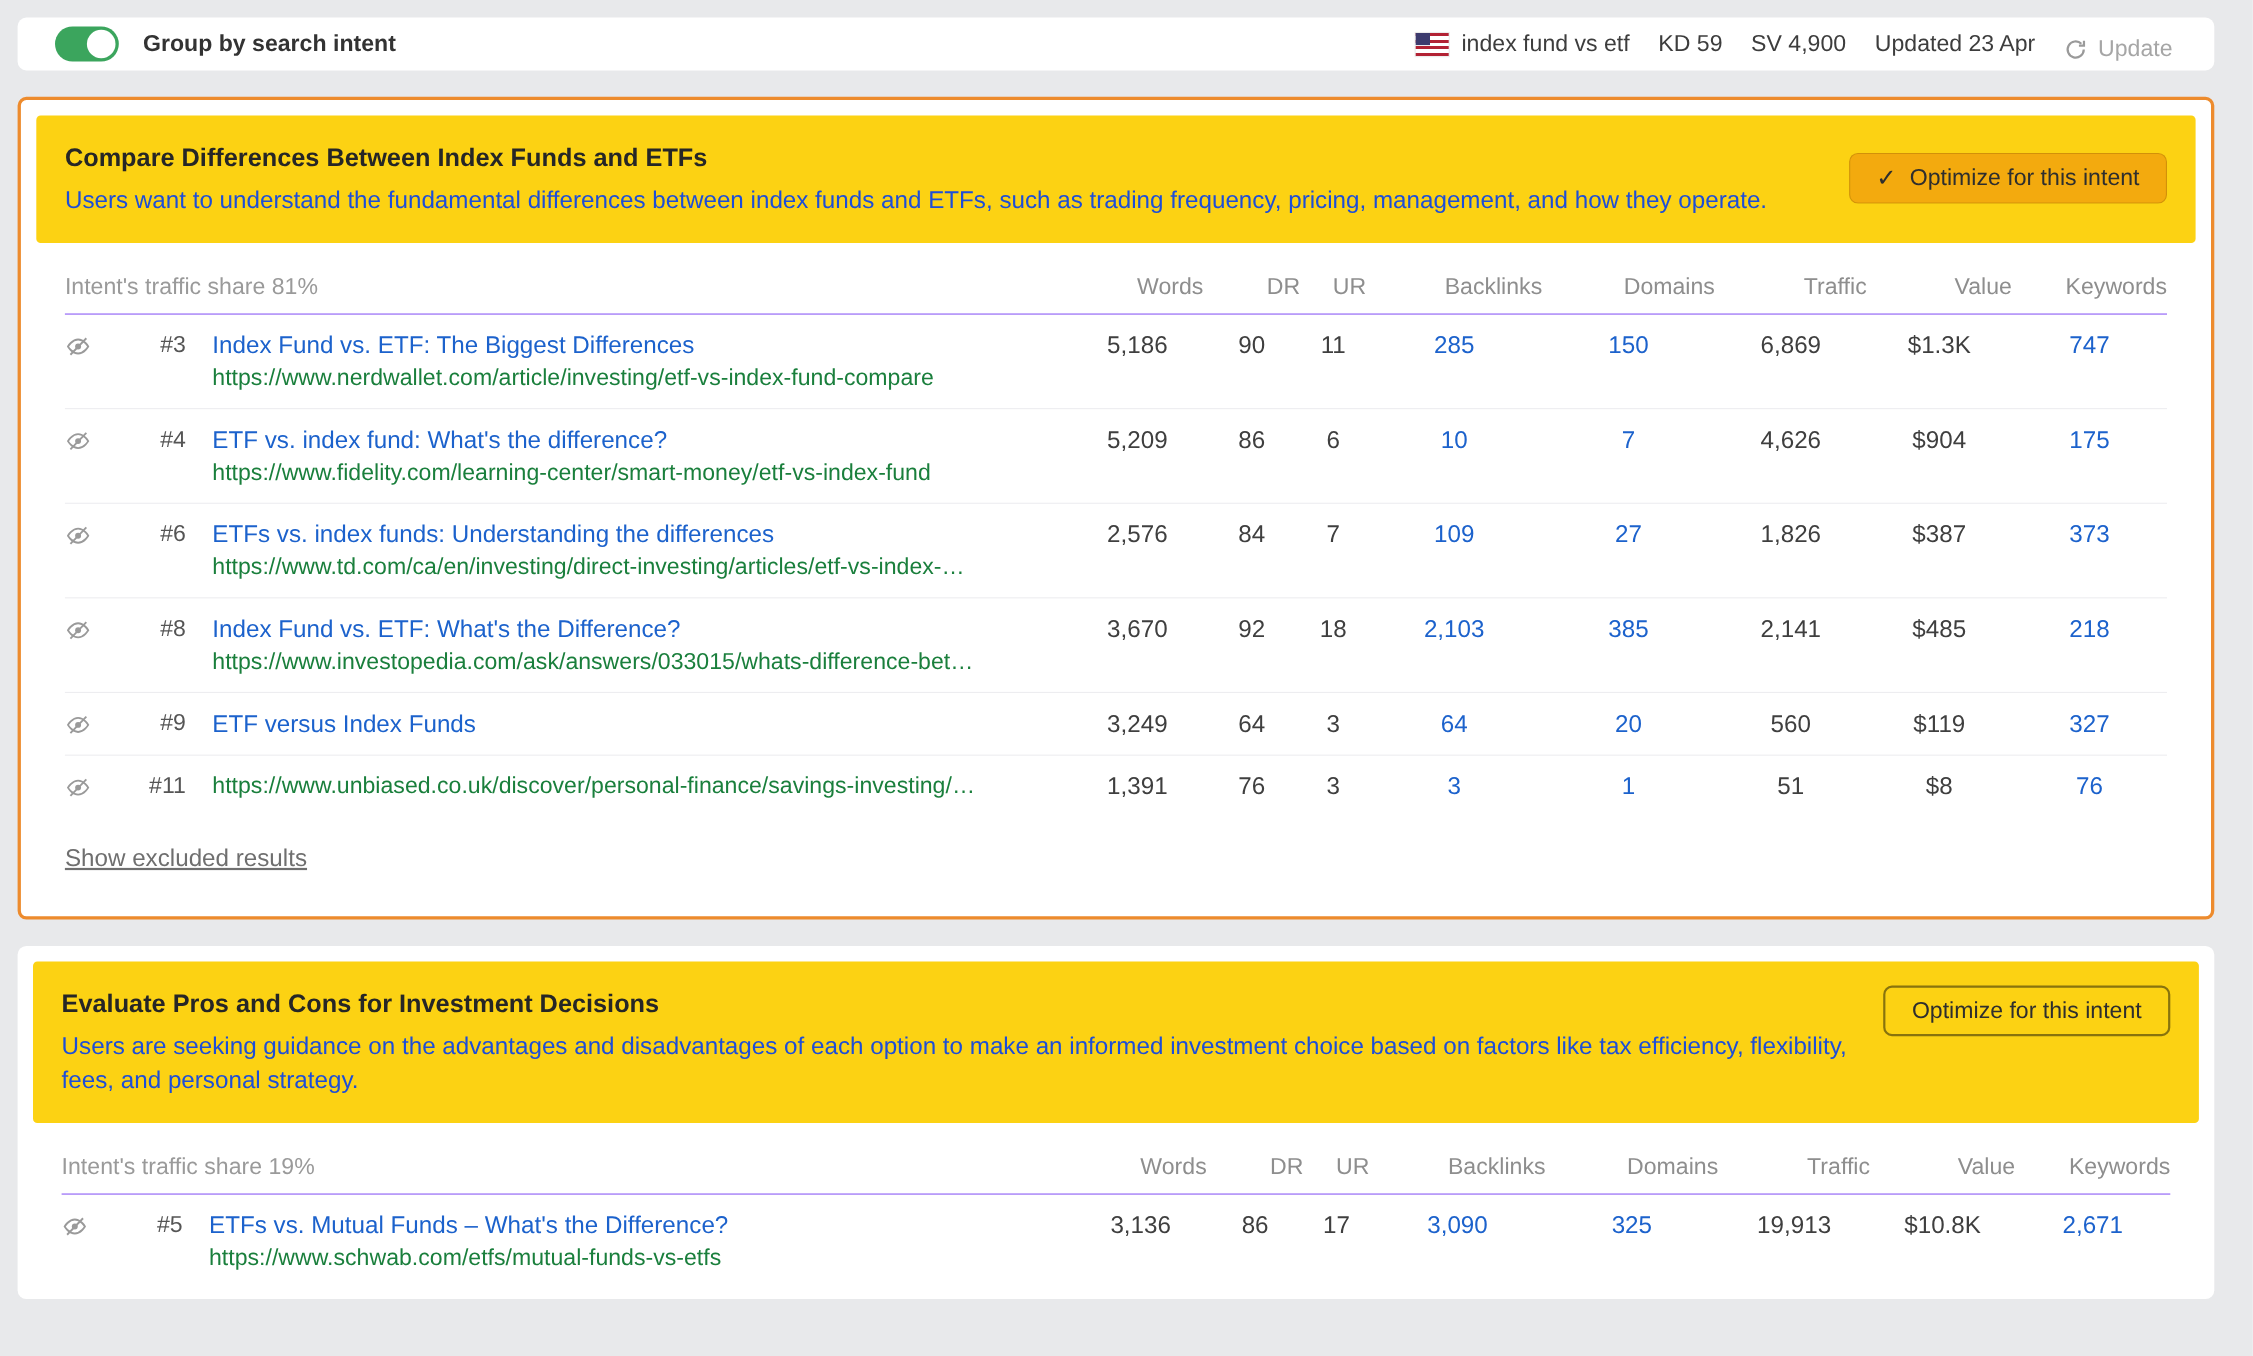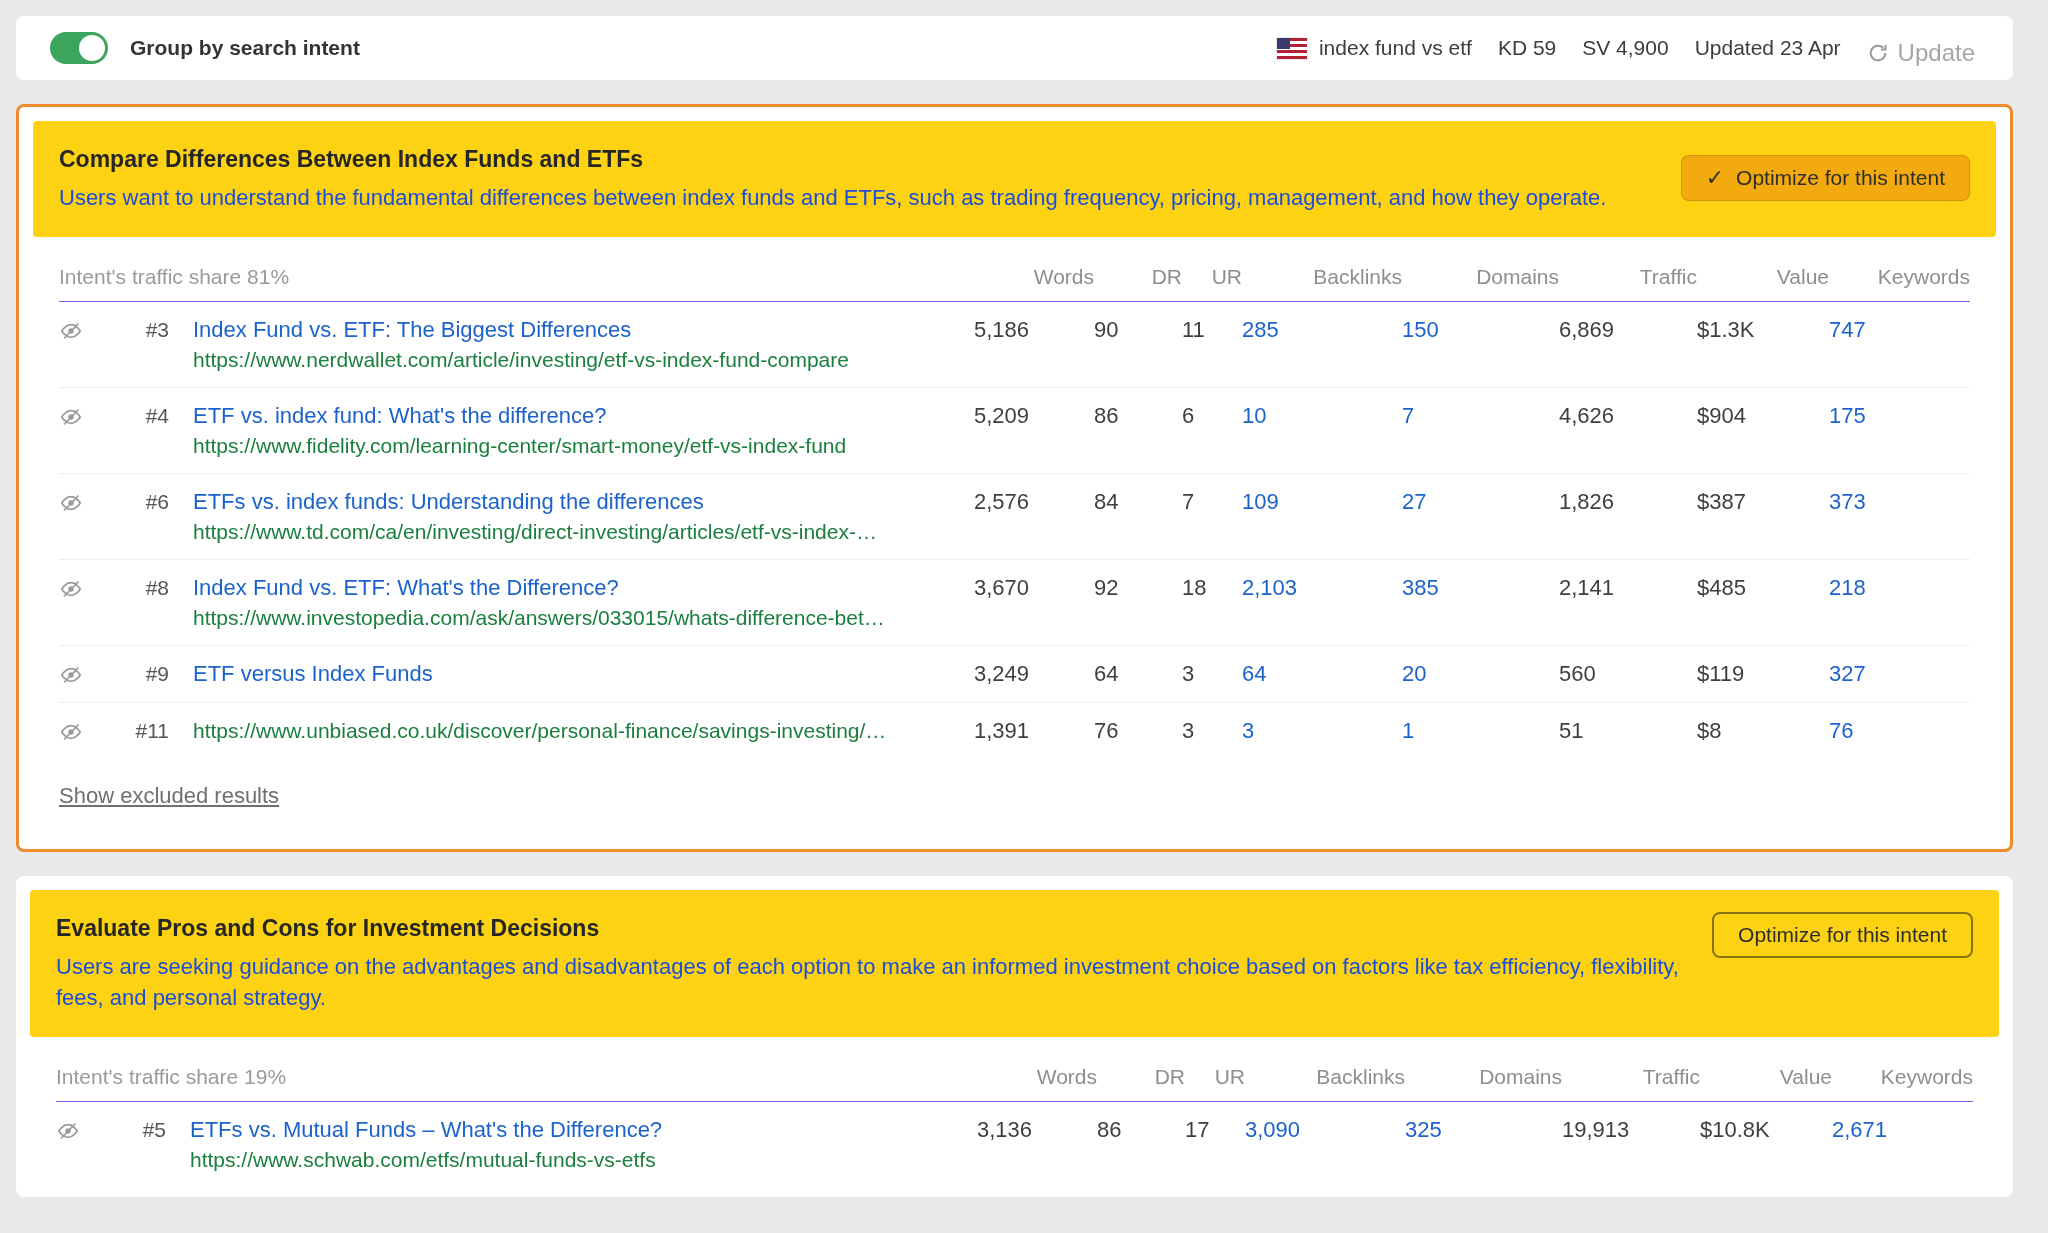--- a/index.html
+++ b/index.html
@@ -7,21 +7,21 @@
   body {
     background: #e8e9eb;
     font-family: "Liberation Sans", "DejaVu Sans", sans-serif;
     color: #3c3c3c;
     -webkit-font-smoothing: antialiased;
   }
   .page { width: 1997px; margin-left: 16px; }
 
   
   .topbar {
-    margin-top: 16px; height: 64px; background: #fff; border-radius: 8px;
+    margin-top: 16px; height: 48px; background: #fff; border-radius: 8px;
     display: flex; align-items: center; justify-content: space-between;
     padding: 0 38px 0 34px;
   }
   .topbar-left { display: flex; align-items: center; }
   .toggle {
     width: 58px; height: 32px; border-radius: 16px; background: #3BA55D;
     position: relative; border: none; cursor: pointer; flex: 0 0 auto;
   }
   .toggle .knob {
     position: absolute; top: 3px; right: 3px; width: 26px; height: 26px;
@@ -34,21 +34,21 @@
     width: 30px; height: 21px; position: relative; flex: 0 0 auto;
     background: repeating-linear-gradient(180deg, #b22234 0 3px, #fff 3px 6px);
     outline: 1px solid rgba(0,0,0,0.08);
   }
   .us-flag::after {
     content: ""; position: absolute; left: 0; top: 0; width: 13px; height: 11px;
     background: #3c3b6e;
   }
   .update-btn {
     display: flex; align-items: center; gap: 9px; background: none; border: none;
-    font-size: 24px; color: #a6a6a6; cursor: pointer; font-family: inherit; margin-top: 10px;
+    font-size: 21px; color: #a6a6a6; cursor: pointer; font-family: inherit; margin-top: 10px;
   }
   .update-btn svg { display: block; }
 
   
   .card { background: #fff; border-radius: 8px; margin-top: 24px; padding: 14px 14px 0; }
   .card.highlighted { border: 3px solid #ED8B2D; }
   .intent-head {
     background: #FCD213; border-radius: 4px; padding: 22px 26px 24px;
     display: flex; justify-content: space-between; 
   }
@@ -82,21 +82,21 @@
   .rank { text-align: right; font-size: 21px; color: #555; line-height: 30px; }
   .title-cell { padding-left: 24px; display: flex; flex-direction: column; min-width: 0; }
   .result-title {
     color: #1C62CC; font-size: 22px; line-height: 30px; text-decoration: none;
     white-space: nowrap; overflow: hidden; text-overflow: ellipsis; cursor: pointer;
   }
   .result-url {
     color: #1A7F3C; font-size: 21px; line-height: 30px; text-decoration: none;
     white-space: nowrap; overflow: hidden; text-overflow: ellipsis; cursor: pointer;
   }
-  .num { text-align: left; font-size: 22px; color: #3f3f3f; line-height: 30px; }
+  .num { text-align: center; font-size: 22px; color: #3f3f3f; line-height: 30px; }
   a.num { color: #1C62CC; text-decoration: none; cursor: pointer; }
   .show-excluded {
     display: inline-block; margin: 24px 0 30px; font-size: 22px; color: #6f6f6f;
     text-decoration: underline; cursor: pointer;
   }
   .card .table:last-child { padding-bottom: 10px; }
 </style>
 </head>
 <body>
 

